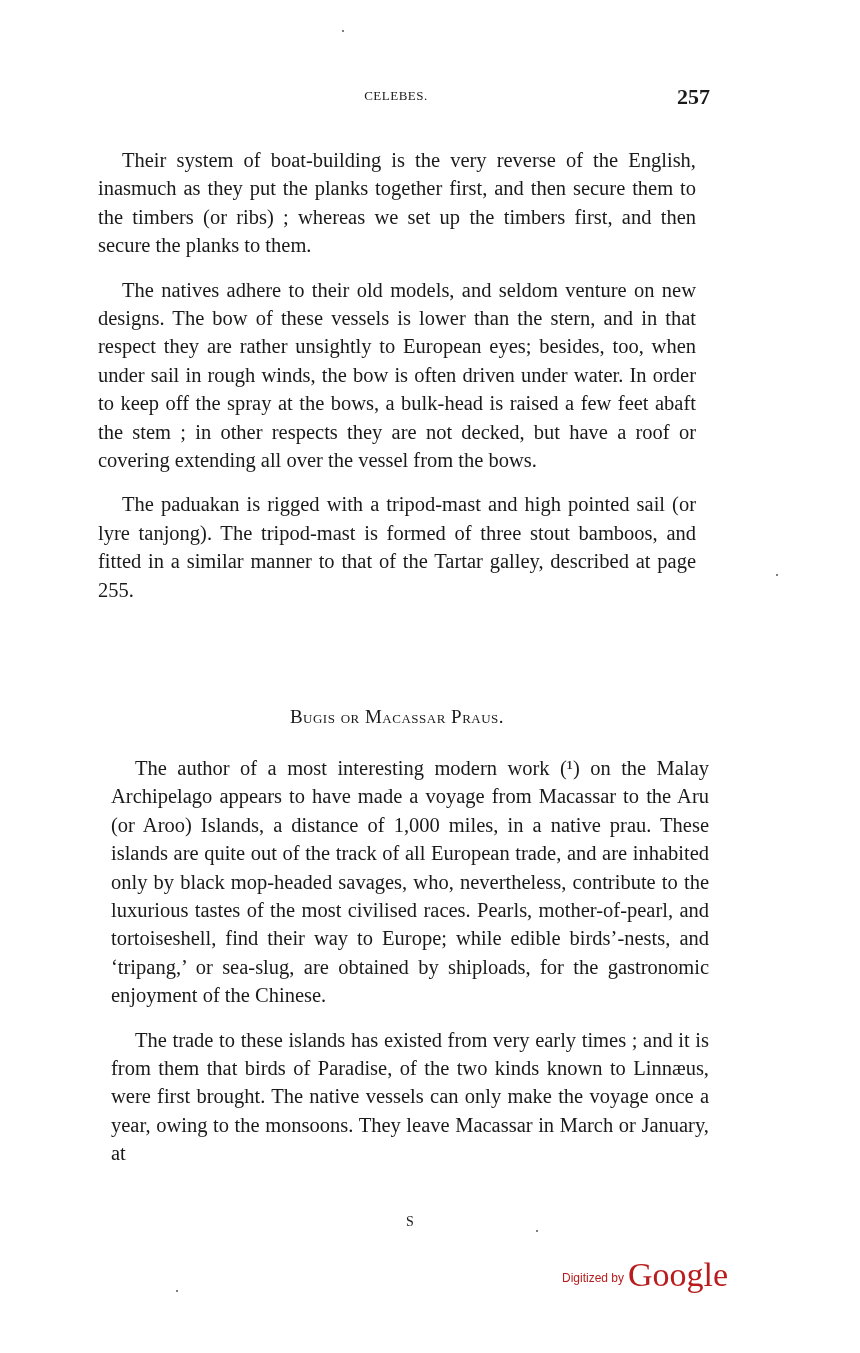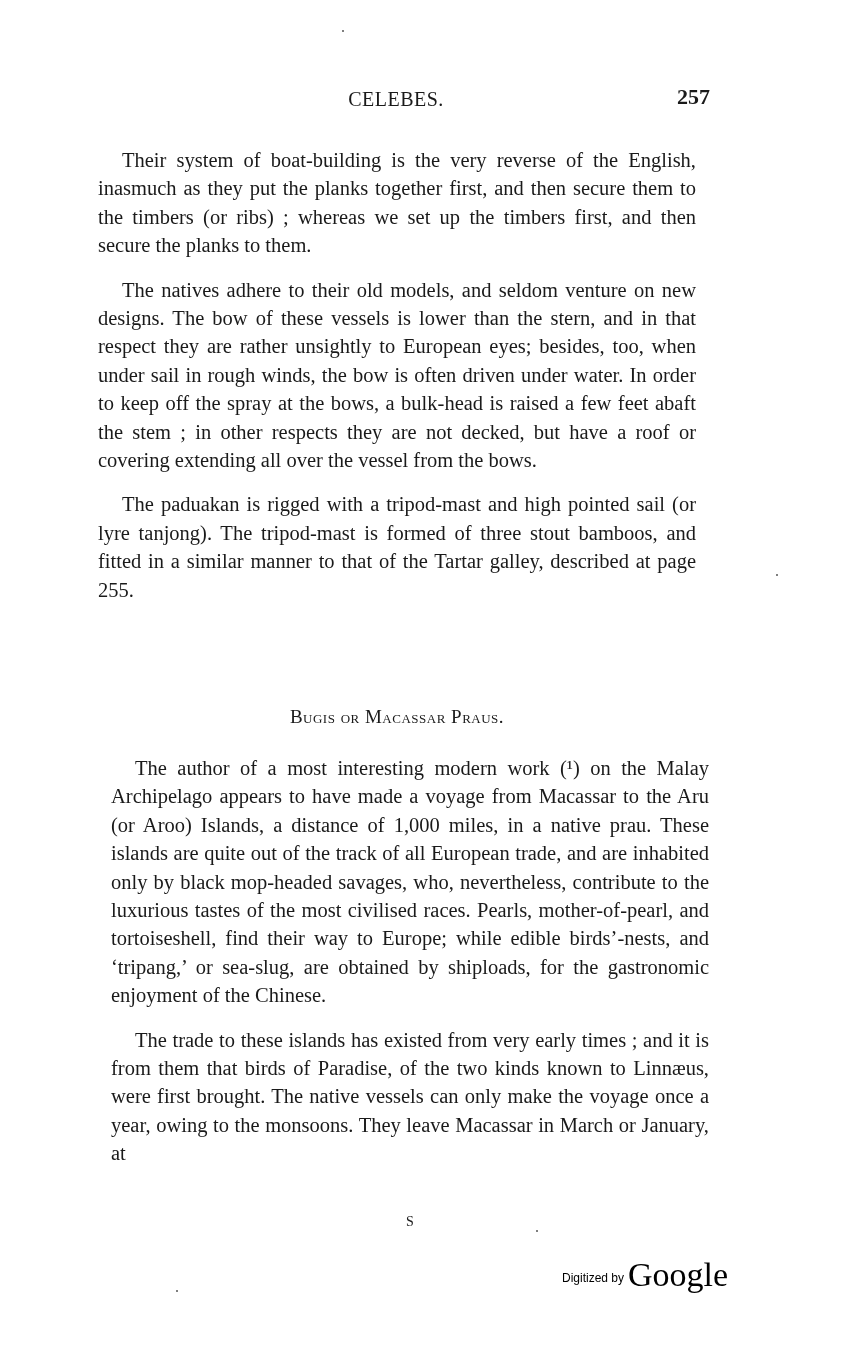--- a/index.html
+++ b/index.html
@@ -1,33 +1,33 @@
 <!DOCTYPE html>
 <html><head>
 <meta charset="utf-8">
 <style>
   html, body { margin: 0; padding: 0; background: #ffffff; }
   body { width: 860px; height: 1353px; position: relative; overflow: hidden; color: #1a1a1a; }
   .page { position: absolute; left: 0; top: 0; width: 860px; height: 1353px; }
   .running-head { position: absolute; top: 84px; left: 82px; width: 628px; height: 26px;
     font-family: "Liberation Serif", "DejaVu Serif", serif; }
-  .running-title { position: absolute; left: 0; right: 0; text-align: center; font-size: 20px; letter-spacing: 0.5px; top: 4px; }
+  .running-title { position: absolute; left: 0; right: 0; text-align: center; font-size: 13px; letter-spacing: 0.5px; top: 4px; }
   .page-number { position: absolute; right: 0; top: 0; font-size: 22px; font-weight: bold; }
   .body-text { position: absolute; left: 82px; width: 630px; font-family: "Liberation Serif", "DejaVu Serif", serif;
     font-size: 20.5px; line-height: 28.4px; text-align: justify; }
   .body-text p { margin: 16px; text-indent: 24px; }
   .block1 { top: 130px; }
   .heading { position: absolute; top: 706px; left: 82px; width: 630px; text-align: center;
     font-family: "Liberation Serif", "DejaVu Serif", serif; font-size: 19px; font-variant: small-caps; letter-spacing: 0.5px; }
   .block2 { top: 738px; left: 95px; width: 630px; }
   .footnote { position: absolute; top: 1184px; left: 82px; width: 640px; text-align: center;
     font-family: "Liberation Serif", "DejaVu Serif", serif; font-size: 16px; }
   .signature { position: absolute; top: 1214px; left: 82px; width: 656px; text-align: center;
     font-family: "Liberation Serif", "DejaVu Serif", serif; font-size: 14px; }
-  .watermark { position: absolute; top: 1256px; left: 562px; color: #000000; white-space: nowrap; }
+  .watermark { position: absolute; top: 1256px; left: 562px; color: #b91c1c; white-space: nowrap; }
   .wm-small { font-family: "Liberation Sans", "DejaVu Sans", sans-serif; font-size: 12px; vertical-align: 4px; }
   .wm-big { font-family: "Liberation Serif", "DejaVu Serif", serif; font-size: 34px; }
   .speck { position: absolute; width: 2px; height: 2px; background: #555; border-radius: 1px; }
 </style>
 </head>
 <body>
 
 <div class="page">
 
   <div class="running-head">

